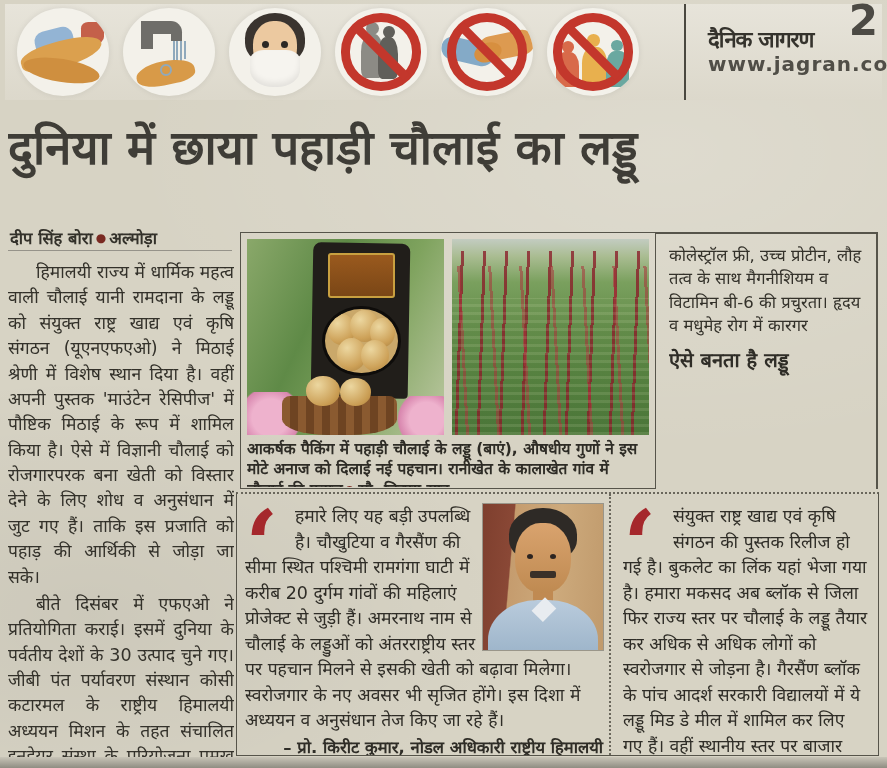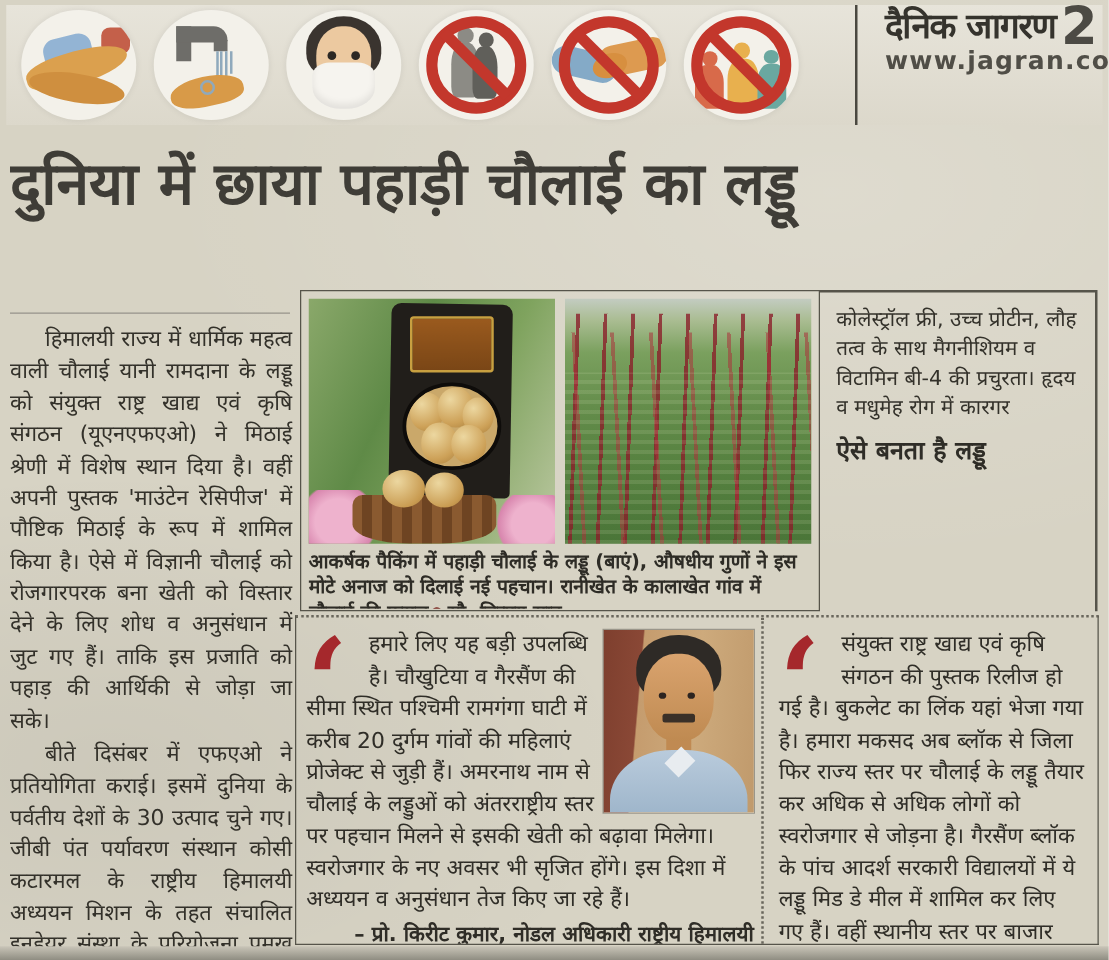--- a/index.html
+++ b/index.html
@@ -52,21 +52,21 @@
   .i6-h1{left:16%;top:38%;width:13%;height:13%;background:#d86a4a;border-radius:50%;}
   .i6-b1{left:10%;top:50%;width:25%;height:40%;background:#d86a4a;border-radius:40% 40% 10% 10%;}
   .i6-h2{left:44%;top:30%;width:14%;height:14%;background:#e8b04e;border-radius:50%;}
   .i6-b2{left:38%;top:44%;width:27%;height:46%;background:#e8b04e;border-radius:40% 40% 10% 10%;}
   .i6-h3{left:70%;top:36%;width:13%;height:13%;background:#6aa8a0;border-radius:50%;}
   .i6-b3{left:64%;top:49%;width:25%;height:41%;background:#6aa8a0;border-radius:40% 40% 10% 10%;}
   
   .hdr-divider{margin-left:auto;width:2px;height:96px;background:#4a4840;}
   .masthead{width:182px;height:96px;position:relative;padding:2px 6px 0 8px;box-sizing:border-box;}
   .m-page{position:absolute;top:-4px;right:4px;font-size:42px;font-weight:bold;color:#4c4a44;line-height:1;}
-  .m-title{font-size:28px;font-weight:bold;color:#35332d;line-height:1.05;letter-spacing:-1px;white-space:nowrap;}
+  .m-title{margin-top:22px;font-size:22px;font-weight:bold;color:#35332d;line-height:1.05;letter-spacing:-1px;white-space:nowrap;}
   .m-date{font-size:15px;font-weight:bold;color:#3c3a34;margin-top:3px;white-space:nowrap;}
   .m-site{font-size:20px;font-weight:bold;color:#504e47;letter-spacing:1px;margin-top:1px;}
   
   .headline{position:absolute;left:8px;top:116px;width:875px;height:100px;font-size:47px;font-weight:bold;
     color:#3f3d37;line-height:1.35;white-space:nowrap;overflow:hidden;}
   .byline{position:absolute;left:10px;top:226px;font-size:16.5px;font-weight:bold;color:#33312a;}
   .byline .b-dot{color:#7a2a22;font-size:12px;vertical-align:2px;padding:0 3px;}
   .byline-rule{position:absolute;left:8px;top:250px;width:224px;height:1px;background:#96938a;}
   
   .leftcol{position:absolute;left:8px;top:260px;width:226px;height:500px;overflow:hidden;
@@ -190,20 +190,23 @@
     </div>
     <div class="hdr-divider"></div>
     <div class="masthead">
       <div class="m-page">2</div>
       <div class="m-title">दैनिक जागरण</div>
       <div class="m-site">www.jagran.com</div>
     </div>
   </div>
 
   <div class="headline">दुनिया में छाया पहाड़ी चौलाई का लड्डू</div>
+  <div class="byline">
+    <span>दीप सिंह बोरा</span><span class="b-dot">●</span><span>अल्मोड़ा</span>
+  </div>
   <div class="byline-rule"></div>
 
   <div class="leftcol">
     <p>हिमालयी राज्य में धार्मिक महत्व वाली चौलाई यानी रामदाना के लड्डू को संयुक्त राष्ट्र खाद्य एवं कृषि संगठन (यूएनएफएओ) ने मिठाई श्रेणी में विशेष स्थान दिया है। वहीं अपनी पुस्तक 'माउंटेन रेसिपीज' में पौष्टिक मिठाई के रूप में शामिल किया है। ऐसे में विज्ञानी चौलाई को रोजगारपरक बना खेती को विस्तार देने के लिए शोध व अनुसंधान में जुट गए हैं। ताकि इस प्रजाति को पहाड़ की आर्थिकी से जोड़ा जा सके।</p>
     <p>बीते दिसंबर में एफएओ ने प्रतियोगिता कराई। इसमें दुनिया के पर्वतीय देशों के 30 उत्पाद चुने गए। जीबी पंत पर्यावरण संस्थान कोसी कटारमल के राष्ट्रीय हिमालयी अध्ययन मिशन के तहत संचालित इनहेयर संस्था के परियोजना प्रमुख चिन्मय साह ने हिस्सा लिया था। उन्होंने चौलाई की खूबियां गिनाईं थीं।</p>
   </div>
 
   <div class="photobox">
     <div class="photorow">
       <div class="photo ph-laddu">
@@ -229,21 +232,21 @@
       </div>
     </div>
     <div class="caption">
       <span>आकर्षक पैकिंग में पहाड़ी चौलाई के लड्डू (बाएं), औषधीय गुणों ने इस मोटे अनाज को दिलाई नई पहचान। रानीखेत के कालाखेत गांव में चौलाई की फसल</span><span class="cap-dot">●</span><span>सौ. चिन्मय साह</span>
     </div>
   </div>
   <div class="toprule-ext"></div>
   <div class="rightrule"></div>
 
   <div class="sidecol">
-    <p class="side-t">कोलेस्ट्रॉल फ्री, उच्च प्रोटीन, लौह तत्व के साथ मैगनीशियम व विटामिन बी-4 की प्रचुरता। हृदय व मधुमेह रोग में कारगर</p>
+    <p class="side-t">कोलेस्ट्रॉल फ्री, उच्च प्रोटीन, लौह तत्व के साथ मैगनीशियम व विटामिन बी-6 की प्रचुरता। हृदय व मधुमेह रोग में कारगर</p>
     <div class="side-h side-h2">ऐसे बनता है लड्डू</div>
   </div>
 
   <div class="qbox">
     <div class="q-left">
       <div class="portrait">
         <div class="po-hair"></div>
         <div class="po-neck"></div>
         <div class="po-face"></div>
         <div class="po-e1"></div>

